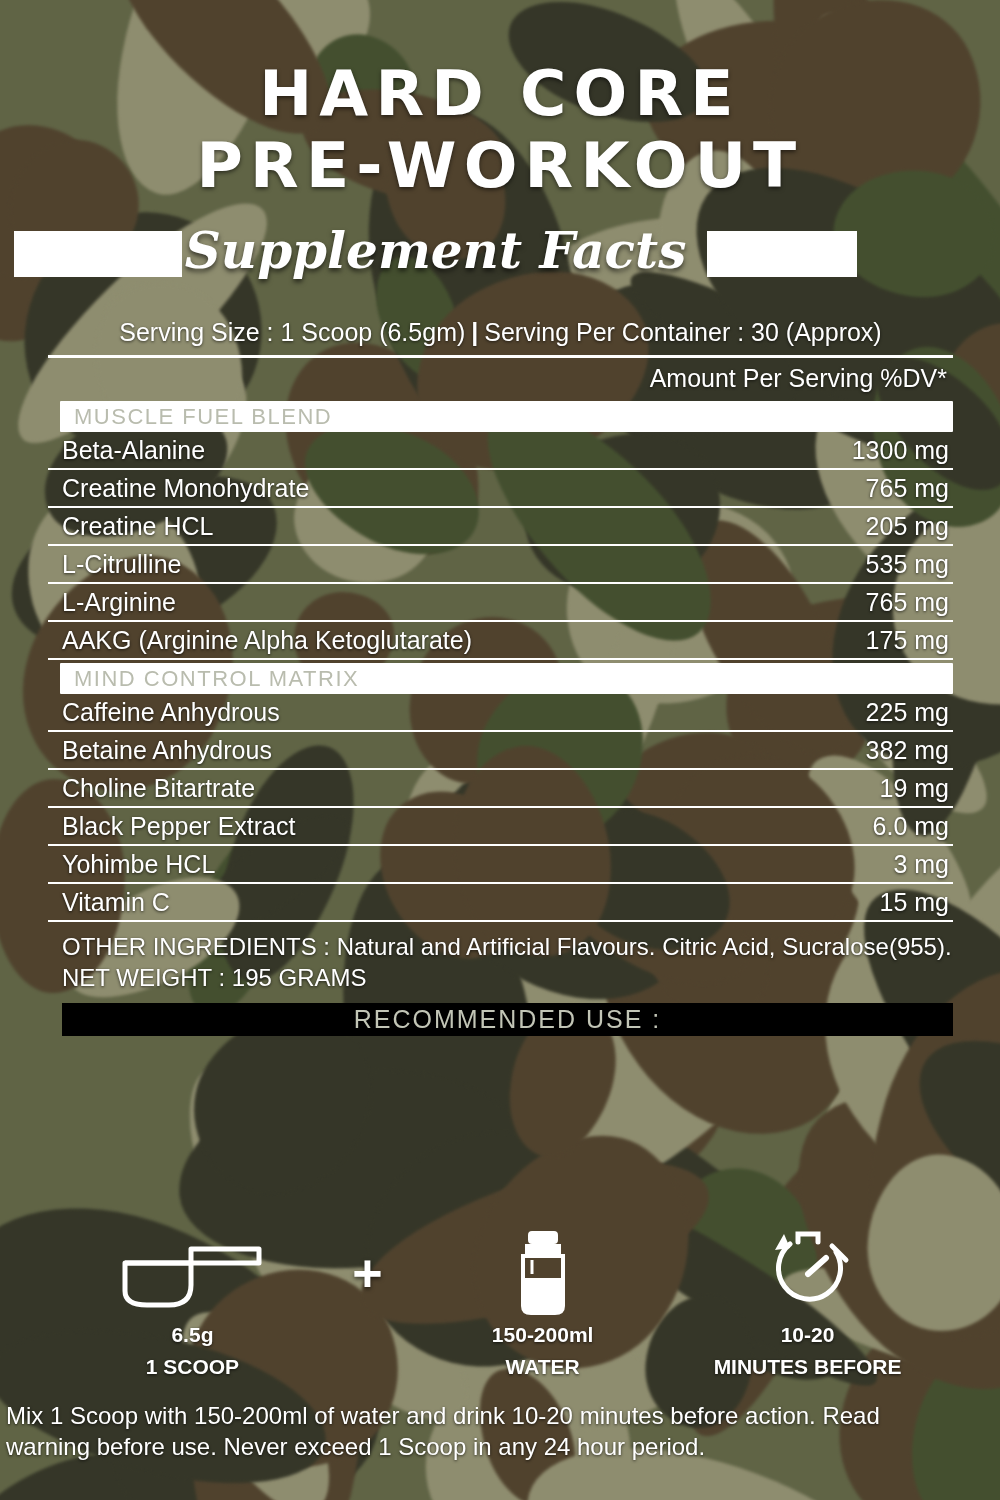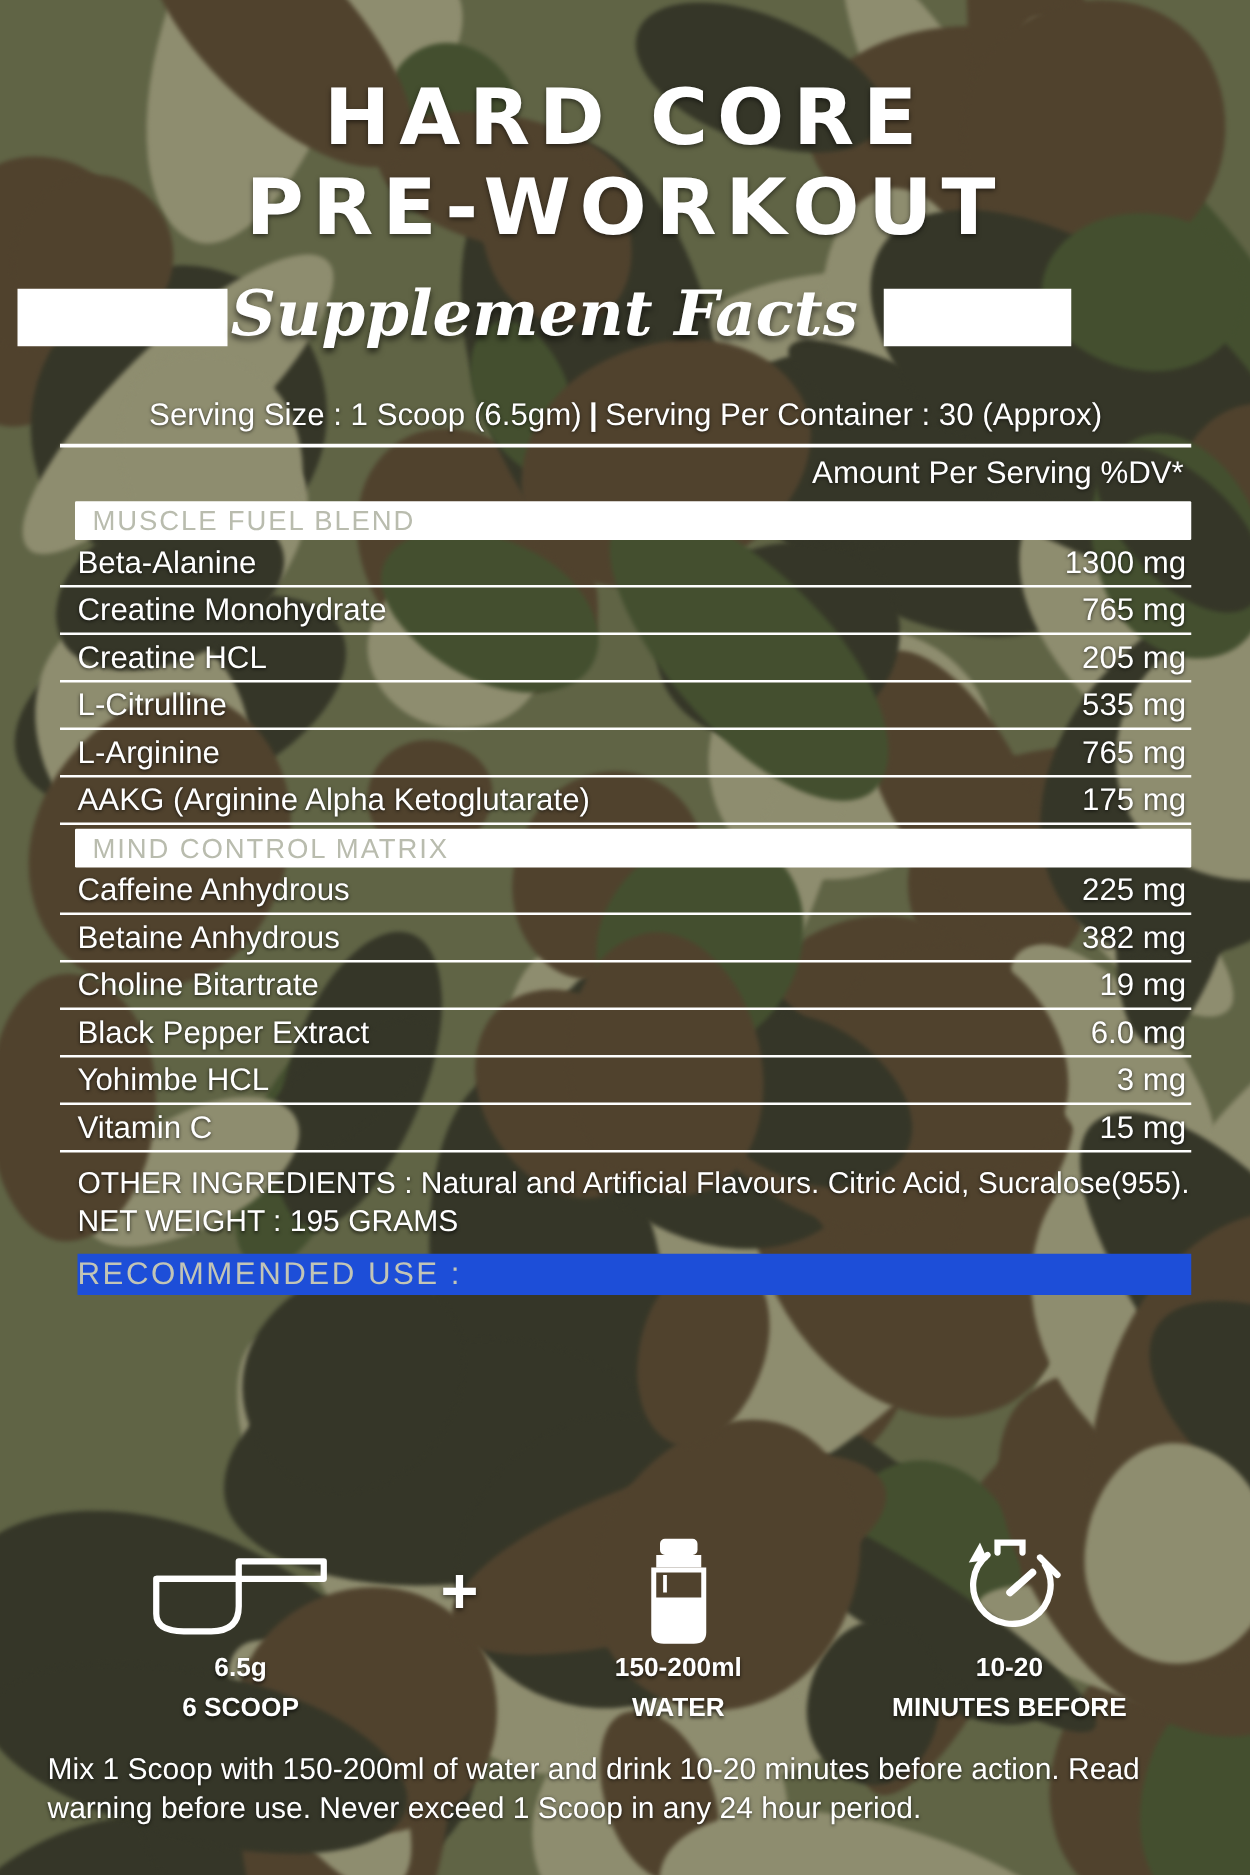--- a/index.html
+++ b/index.html
@@ -145,26 +145,27 @@
   .row .amt { white-space: nowrap; }
 
   .other {
     font-size: 24px;
     line-height: 31px;
     padding: 9px 0 0 14px;
     text-shadow: 0 1px 3px rgba(0,0,0,.7);
   }
 
   .rec-bar {
-    background: #1d4ed8;
+    background: #000000;
     height: 33px;
     margin: 10px 0 0 14px;
     width: calc(100% - 14px);
     display: flex;
     align-items: center;
+    justify-content: center;
   }
   .rec-bar span {
     color: #c2c5b6;
     font-size: 25px;
     letter-spacing: 2px;
   }
 
   
   .usage {
     position: absolute;
@@ -198,21 +199,21 @@
     font-size: 52px;
     font-weight: bold;
     color: #ffffff;
     line-height: 86px;
     text-shadow: 0 2px 4px rgba(0,0,0,.6);
   }
 
   .footnote {
     position: absolute;
     top: 1400px;
-    left: 38px;
+    left: 6px;
     width: 962px;
     z-index: 5;
     color: #ffffff;
     font-size: 24px;
     line-height: 31px;
     text-shadow: 0 1px 3px rgba(0,0,0,.7);
   }
 </style>
 </head>
 <body>
@@ -443,21 +444,21 @@
 
     <div class="usage-item">
       <div class="usage-icon">
         <svg width="150" height="80" viewBox="0 0 150 80" fill="none" stroke="#ffffff" stroke-width="5">
           <path d="M8 30 L8 58 Q8 72 30 72 L52 72 Q74 72 74 52 L74 30 Z" stroke-linejoin="round"></path>
           <path d="M74 30 L142 30 L142 16 L74 16 Z" stroke-linejoin="round"></path>
           <path d="M8 30 L74 30"></path>
         </svg>
       </div>
       <div class="usage-cap">6.5g</div>
-      <div class="usage-cap">6 SCOOP</div>
+      <div class="usage-cap">1 SCOOP</div>
     </div>
 
     <div class="plus">+</div>
 
     <div class="usage-item">
       <div class="usage-icon">
         <svg width="70" height="86" viewBox="0 0 70 86" fill="none" stroke="#ffffff" stroke-width="4">
           <rect x="22" y="3" width="26" height="9" rx="2" fill="#ffffff"></rect>
           <path d="M17 14 L53 14 L53 24 L17 24 Z" fill="#ffffff" stroke="none"></path>
           <path d="M15 26 L55 26 L55 76 Q55 83 47 83 L23 83 Q15 83 15 76 Z"></path>

